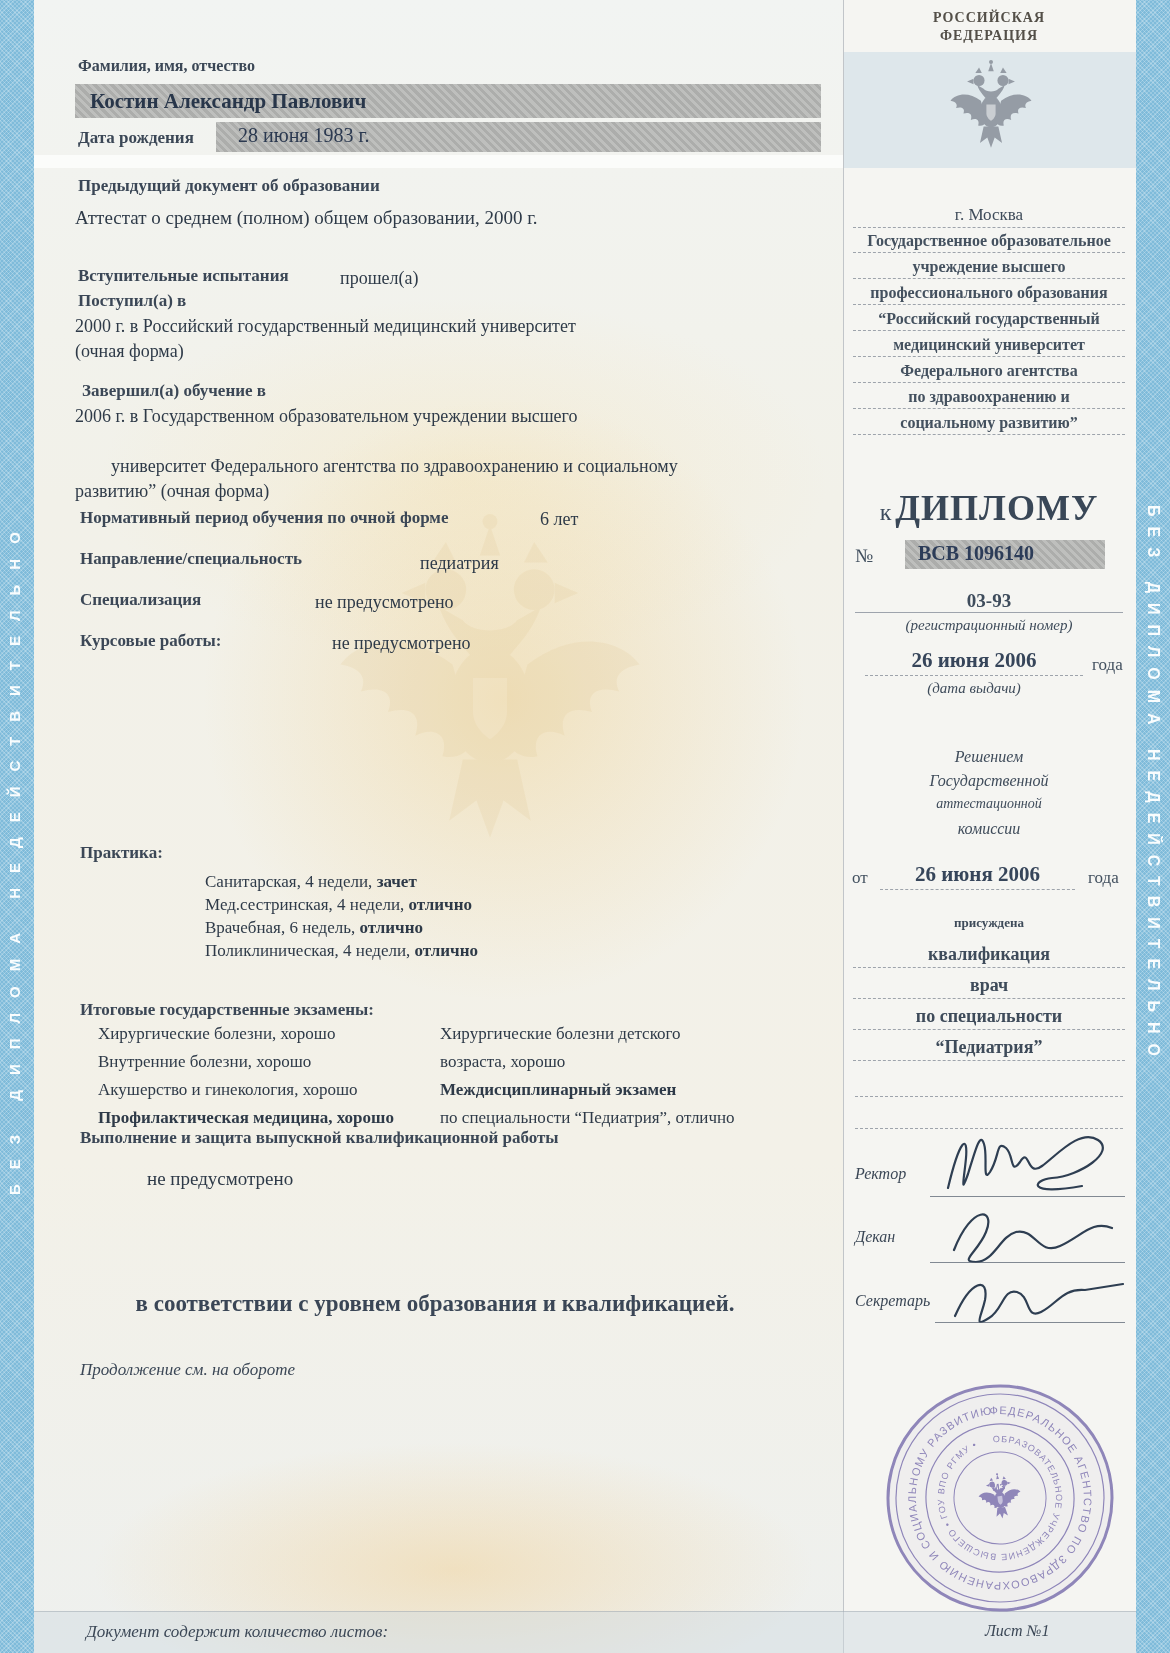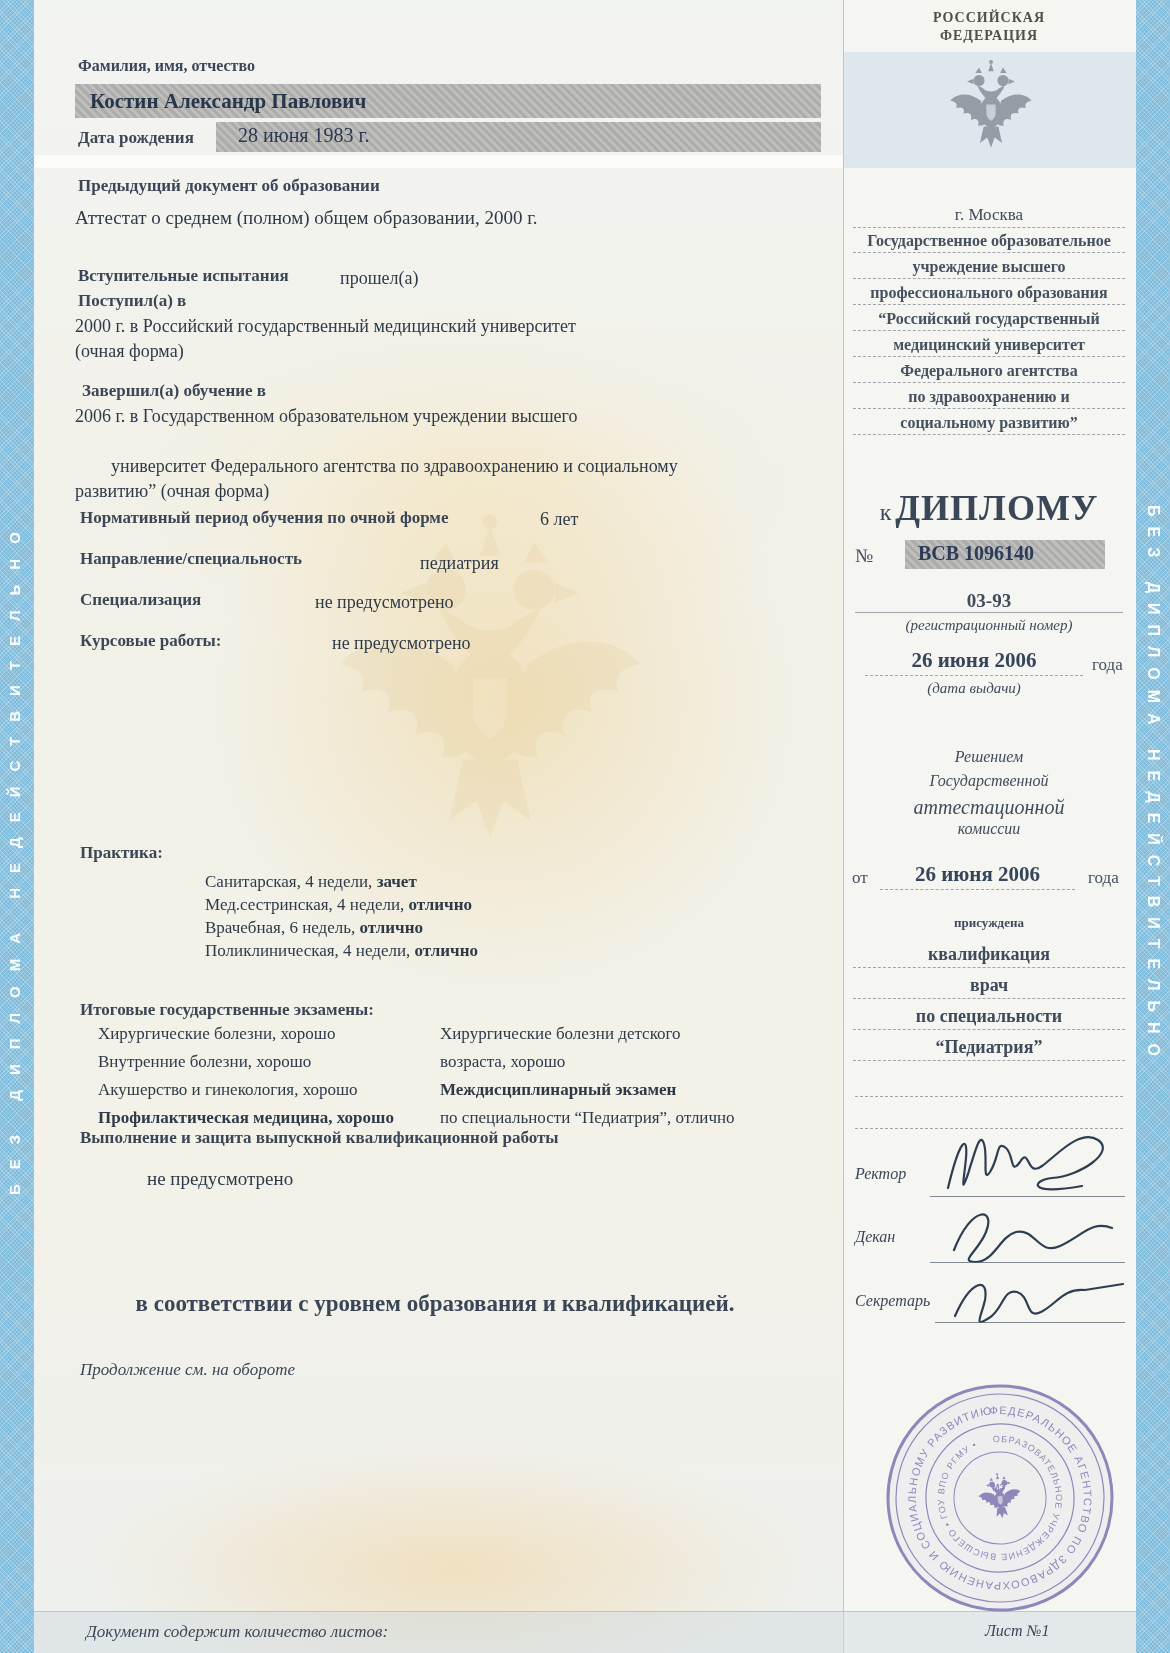--- a/index.html
+++ b/index.html
@@ -192,21 +192,21 @@
   <div class="abs rc" style="top:590px; font-size:19px; font-weight:bold; color:#3e4c5c;">03-93</div>
   <div class="abs solid-u" style="left:855px; top:612px; width:268px;"></div>
   <div class="abs rc" style="top:617px; font-style:italic; font-size:15px;">(регистрационный номер)</div>
 
   <div class="abs rc dash-u" style="top:648px; width:218px; left:865px; font-weight:bold; font-size:21px; color:#36455a;">26 июня 2006</div>
   <div class="abs" style="left:1092px; top:655px; font-size:17px; color:#42505f;">года</div>
   <div class="abs rc" style="top:680px; width:218px; left:865px; font-style:italic; font-size:15px;">(дата выдачи)</div>
 
   <div class="abs rc" style="top:748px; font-style:italic; font-size:16px;">Решением</div>
   <div class="abs rc" style="top:772px; font-style:italic; font-size:16px;">Государственной</div>
-  <div class="abs rc" style="top:796px; font-style:italic; font-size:20px;">аттестационной</div>
+  <div class="abs rc" style="top:796px; font-style:italic; font-size:14px;">аттестационной</div>
   <div class="abs rc" style="top:820px; font-style:italic; font-size:16px;">комиссии</div>
 
   <div class="abs" style="left:852px; top:868px; font-size:17px; color:#42505f;">от</div>
   <div class="abs rc dash-u" style="top:862px; width:195px; left:880px; font-weight:bold; font-size:21px; color:#36455a;">26 июня 2006</div>
   <div class="abs" style="left:1088px; top:868px; font-size:17px; color:#42505f;">года</div>
 
   <div class="abs rc" style="top:915px; font-weight:bold; font-size:13px;">присуждена</div>
   <div class="abs rc dash-u" style="top:944px; font-weight:bold; font-size:18px;">квалификация</div>
   <div class="abs rc dash-u" style="top:975px; font-weight:bold; font-size:18px;">врач</div>
   <div class="abs rc dash-u" style="top:1006px; font-weight:bold; font-size:18px;">по специальности</div>

